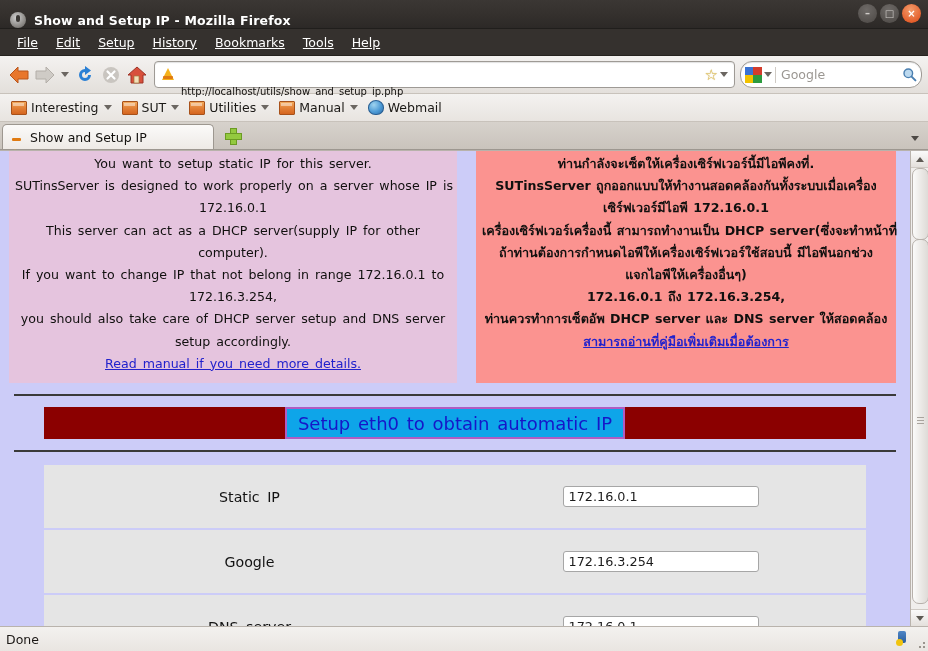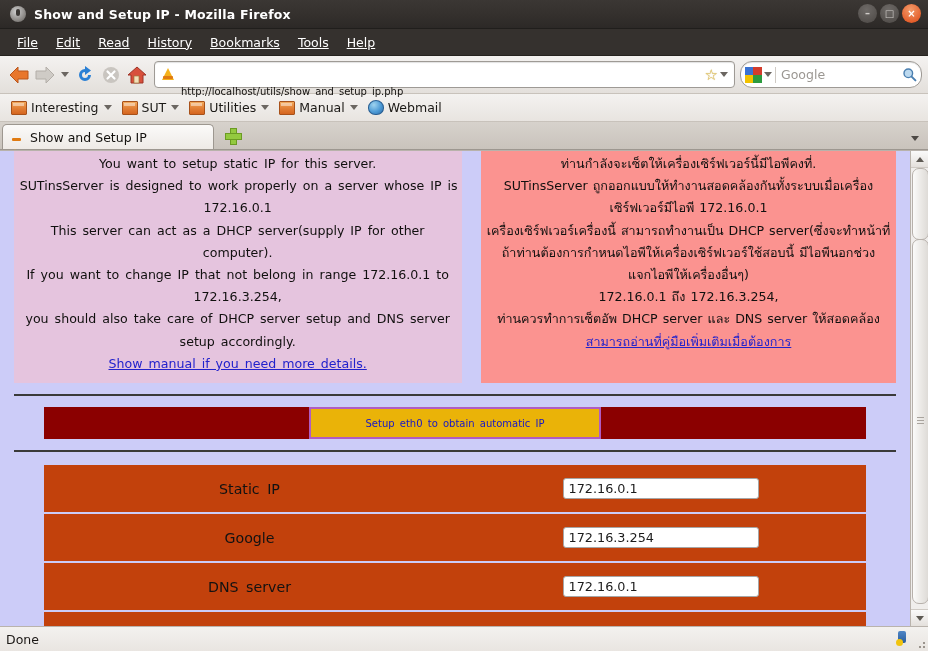--- a/index.html
+++ b/index.html
@@ -15,21 +15,21 @@
     position: relative;
     display: flex; flex-direction: column;
     box-sizing: border-box;
     background: #f2f0ee;
   }
 
   
   .titlebar {
     height: 28px;
     background: linear-gradient(to bottom, #3b3734 0%, #332f2c 60%, #2c2927 100%);
-    display: flex; align-items: center;
+    display: flex; align-items: flex-end;
     position: relative;
     border-bottom: 1px solid #201e1c;
     flex: 0 0 auto;
   }
   .tb-appicon {
     width: 16px; height: 16px;
     margin-left: 10px; margin-right: 8px;
     border-radius: 50%;
     background: radial-gradient(circle at 40% 35%, #cfcfcf 0%, #8e8b88 60%, #5f5c59 100%);
     position: relative;
@@ -248,35 +248,36 @@
     position: absolute;
     left: 0; right: 0;
     top: -36px;     
     padding: 0 14px;
   }
 
   
   .panels {
     display: flex;
     gap: 19px;
-    justify-content: center;
+    justify-content: flex-end;
     padding-top: 34px;
   }
   .panel {
     box-sizing: border-box;
     padding: 4px 6px 8px 6px;
     text-align: center;
   }
   .panel-en {
     width: 448px;
     background: #e5c4de;
   }
   .panel-th {
     width: 420px;
     background: #fb9390;
+    font-weight: bold;
   }
   .panel-line {
     font-size: 12.6px;
     color: #11100f;
     line-height: 22.2px;
     word-spacing: 2px;
     white-space: nowrap;
   }
   .panel-th .panel-line { word-spacing: 1px; font-size: 12.6px; }
   .panel-link {
@@ -295,41 +296,41 @@
   }
 
   
   .banner {
     display: flex;
     margin: 0 30px;
     height: 32px;
   }
   .banner-side { flex: 1 1 auto; background: #8b0000; }
   .banner-center {
-    width: 292px;
-    background: #eab308;
+    width: 340px;
+    background: #0ea5e9;
     border: 2px solid #b05cc2;
     box-sizing: border-box;
     display: flex; align-items: center; justify-content: center;
     color: #1616c8;
-    font-size: 10px;
+    font-size: 18px;
     word-spacing: 2px;
   }
 
   
   .form-table {
     margin: 0 30px;
     border-collapse: separate;
     border-spacing: 0 2px;
     width: calc(100% - 60px);
   }
   .form-table tr td {
-    background: #c2410c;
+    background: #e5e5e5;
     height: 47px;
-    padding: 0;
+    padding: 8px;
   }
   .cell-label {
     width: 50%;
     text-align: center;
     font-size: 14.2px;
     color: #121212;
     word-spacing: 3px;
   }
   .cell-value {
     width: 50%;
@@ -436,21 +437,21 @@
       </div>
       <div class="tb-btn tb-close">
         <span class="tb-glyph">×</span>
       </div>
     </div>
   </div>
 
   <div class="menubar">
     <div class="menu-item"><u>File</u></div>
     <div class="menu-item"><u>Edit</u></div>
-    <div class="menu-item"><u>Read</u></div>
+    <div class="menu-item"><u>Setup</u></div>
     <div class="menu-item"><u>History</u></div>
     <div class="menu-item"><u>Bookmarks</u></div>
     <div class="menu-item"><u>Tools</u></div>
     <div class="menu-item"><u>Help</u></div>
   </div>
 
   <div class="navbar">
     <div class="nav-icon arrow-back">
       <svg width="22" height="20" viewBox="0 0 22 20">
         <path d="M10 2 L10 6 L20 6 L20 14 L10 14 L10 18 L2 10 Z" fill="#e8762c" stroke="#b9541a" stroke-width="1"></path>
@@ -558,21 +559,21 @@
           <div class="panel panel-en">
             <div class="panel-line">You want to setup static IP for this server.</div>
             <div class="panel-line">SUTinsServer is designed to work properly on a server whose IP is</div>
             <div class="panel-line">172.16.0.1</div>
             <div class="panel-line">This server can act as a DHCP server(supply IP for other</div>
             <div class="panel-line">computer).</div>
             <div class="panel-line">If you want to change IP that not belong in range 172.16.0.1 to</div>
             <div class="panel-line">172.16.3.254,</div>
             <div class="panel-line">you should also take care of DHCP server setup and DNS server</div>
             <div class="panel-line">setup accordingly.</div>
-            <a class="panel-link" href="#">Show manual if you need more details.</a>
+            <a class="panel-link" href="#">Read manual if you need more details.</a>
           </div>
 
           <div class="panel panel-th">
             <div class="panel-line">ท่านกำลังจะเซ็ตให้เครื่องเซิร์ฟเวอร์นี้มีไอพีคงที่.</div>
             <div class="panel-line">SUTinsServer ถูกออกแบบให้ทำงานสอดคล้องกันทั้งระบบเมื่อเครื่อง</div>
             <div class="panel-line">เซิร์ฟเวอร์มีไอพี 172.16.0.1</div>
             <div class="panel-line">เครื่องเซิร์ฟเวอร์เครื่องนี้ สามารถทำงานเป็น DHCP server(ซึ่งจะทำหน้าที่</div>
             <div class="panel-line">ถ้าท่านต้องการกำหนดไอพีให้เครื่องเซิร์ฟเวอร์ใช้สอบนี้ มีไอพีนอกช่วง</div>
             <div class="panel-line">แจกไอพีให้เครื่องอื่นๆ)</div>
             <div class="panel-line">172.16.0.1 ถึง 172.16.3.254,</div>

